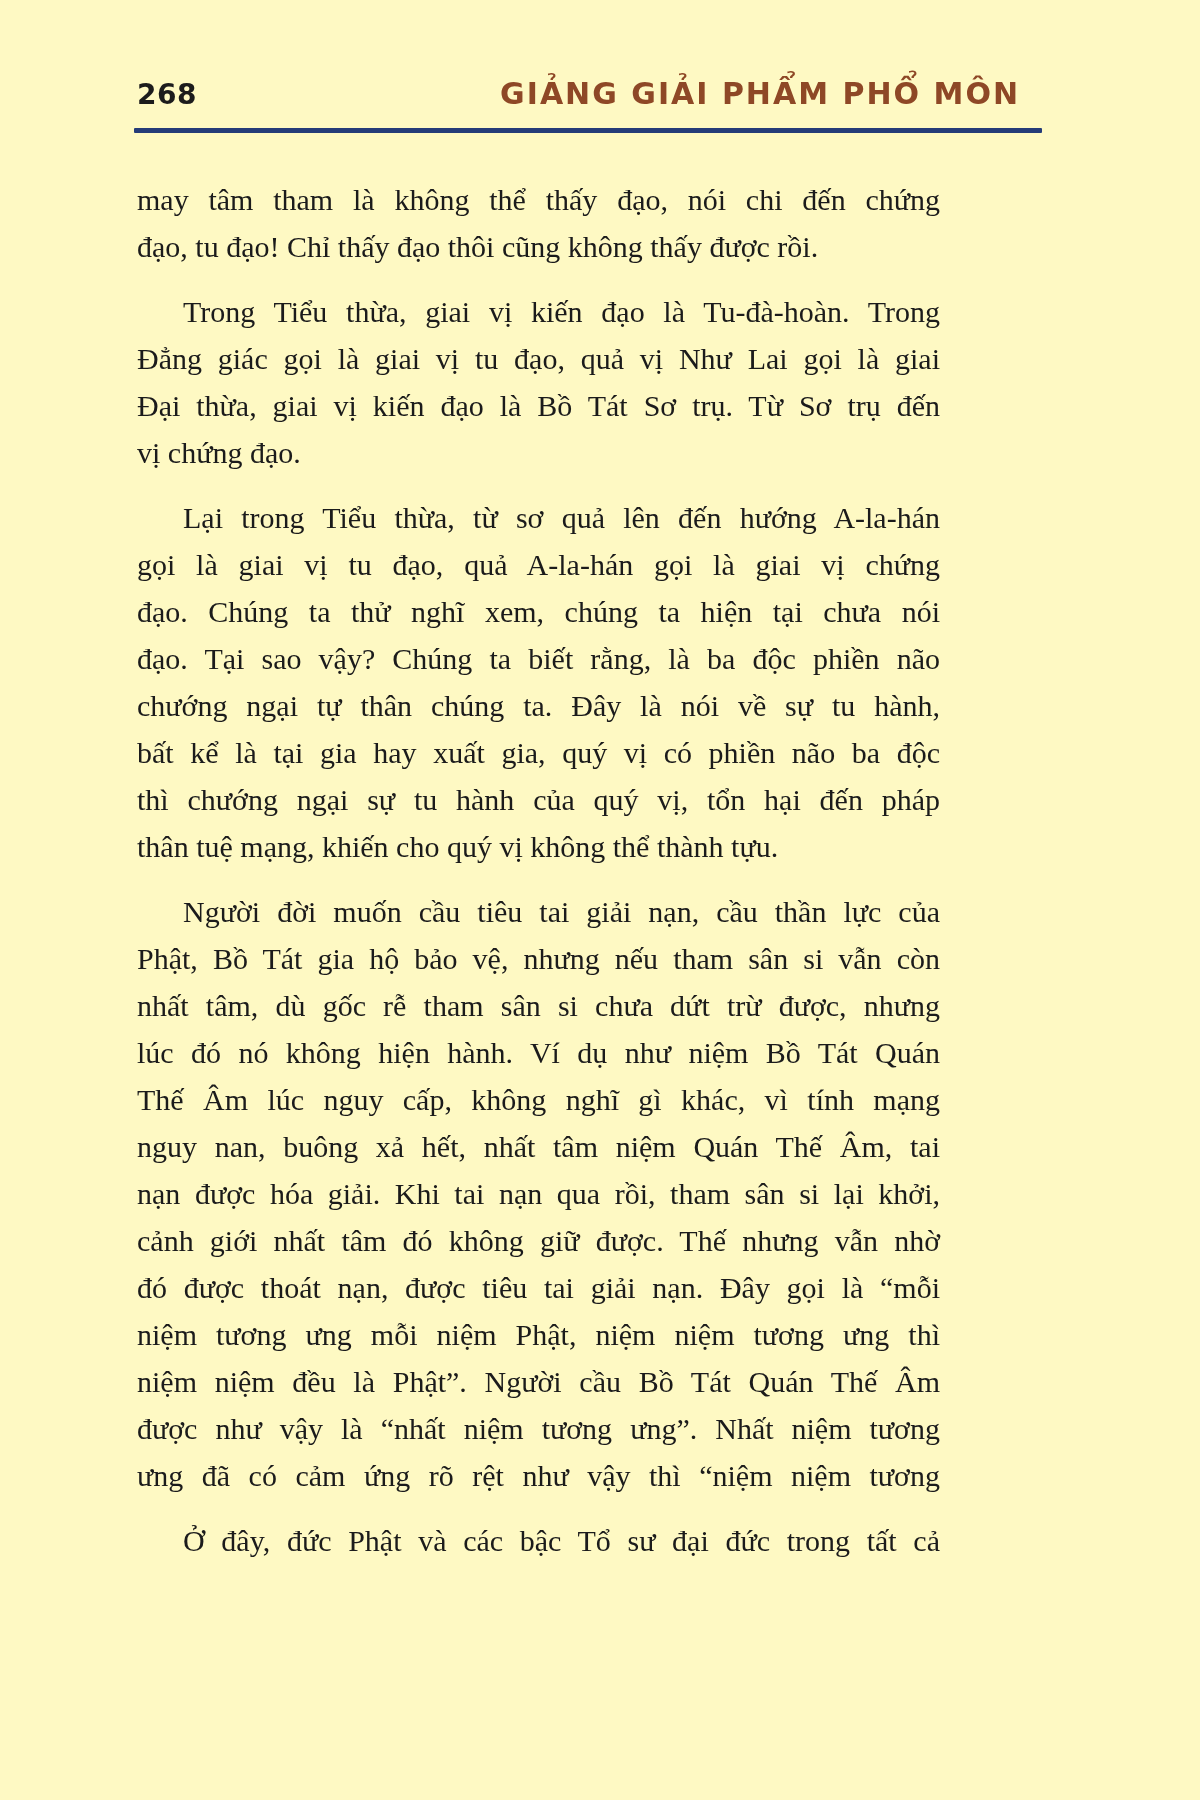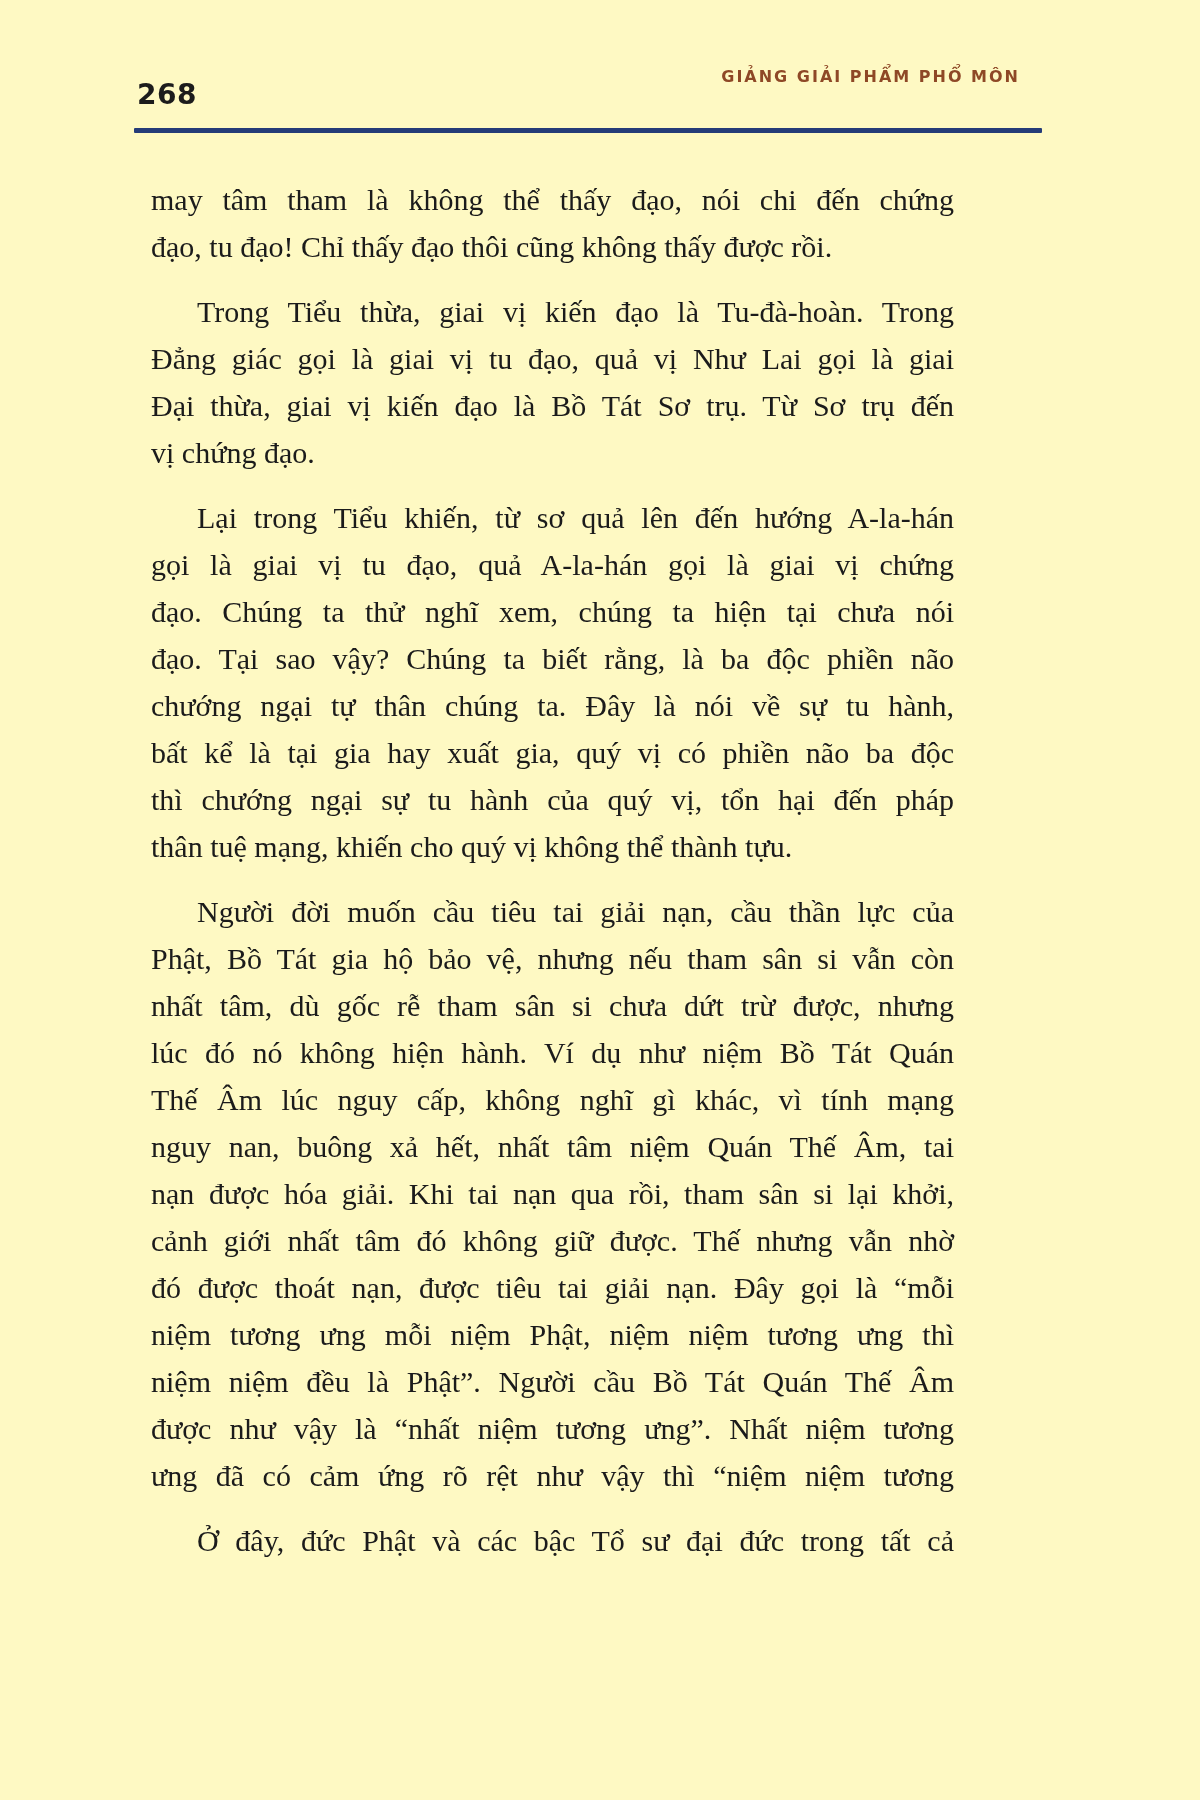--- a/index.html
+++ b/index.html
@@ -25,37 +25,37 @@
     left:0; bottom:0;
     font-family:"DejaVu Sans", "Liberation Sans", sans-serif;
     font-weight:bold;
     font-size:28px;
     line-height:30px;
     color:#1c1c1c;
     letter-spacing:0.5px;
   }
   #header-title{
     position:absolute;
-    right:0; bottom:18px;
+    right:0; bottom:1px;
     font-family:"DejaVu Sans", "Liberation Sans", sans-serif;
     font-weight:bold;
-    font-size:16px;
+    font-size:30px;
     line-height:30px;
     letter-spacing:2px;
   }
   #header-rule{
     position:absolute;
     left:134px; top:128px;
     width:908px; height:5px;
     border-radius:1px;
   }
   
   #body-text{
     position:absolute;
-    left:151px; top:176px;
+    left:137px; top:176px;
     width:803px;
     color:#1b1b1b;
     font-size:30px;
     line-height:47px;
   }
   .paragraph{ margin:0 0 18px 0; }
   .line{
     text-align:justify;
     text-align-last:justify;
     white-space:normal;
@@ -82,21 +82,21 @@
         <div class="line">may tâm tham là không thể thấy đạo, nói chi đến chứng</div>
         <div class="line last-natural">đạo, tu đạo! Chỉ thấy đạo thôi cũng không thấy được rồi.</div>
       </div>
       <div class="paragraph">
         <div class="line first-indent">Trong Tiểu thừa, giai vị kiến đạo là Tu-đà-hoàn. Trong</div>
         <div class="line">Đẳng giác gọi là giai vị tu đạo, quả vị Như Lai gọi là giai</div>
         <div class="line">Đại thừa, giai vị kiến đạo là Bồ Tát Sơ trụ. Từ Sơ trụ đến</div>
         <div class="line last-natural">vị chứng đạo.</div>
       </div>
       <div class="paragraph">
-        <div class="line first-indent">Lại trong Tiểu khiến, từ sơ quả lên đến hướng A-la-hán</div>
+        <div class="line first-indent">Lại trong Tiểu thừa, từ sơ quả lên đến hướng A-la-hán</div>
         <div class="line">gọi là giai vị tu đạo, quả A-la-hán gọi là giai vị chứng</div>
         <div class="line">đạo. Chúng ta thử nghĩ xem, chúng ta hiện tại chưa nói</div>
         <div class="line">đạo. Tại sao vậy? Chúng ta biết rằng, là ba độc phiền não</div>
         <div class="line">chướng ngại tự thân chúng ta. Đây là nói về sự tu hành,</div>
         <div class="line">bất kể là tại gia hay xuất gia, quý vị có phiền não ba độc</div>
         <div class="line">thì chướng ngại sự tu hành của quý vị, tổn hại đến pháp</div>
         <div class="line last-natural">thân tuệ mạng, khiến cho quý vị không thể thành tựu.</div>
       </div>
       <div class="paragraph">
         <div class="line first-indent">Người đời muốn cầu tiêu tai giải nạn, cầu thần lực của</div>

